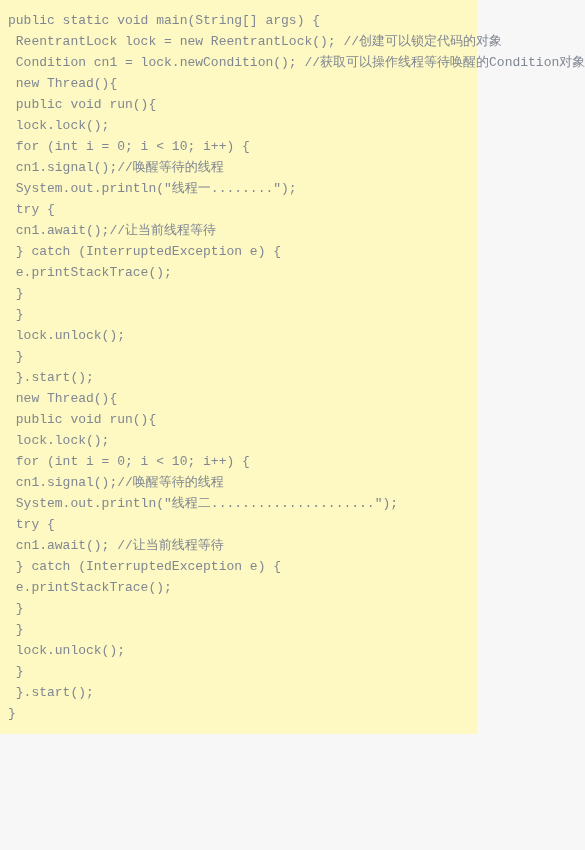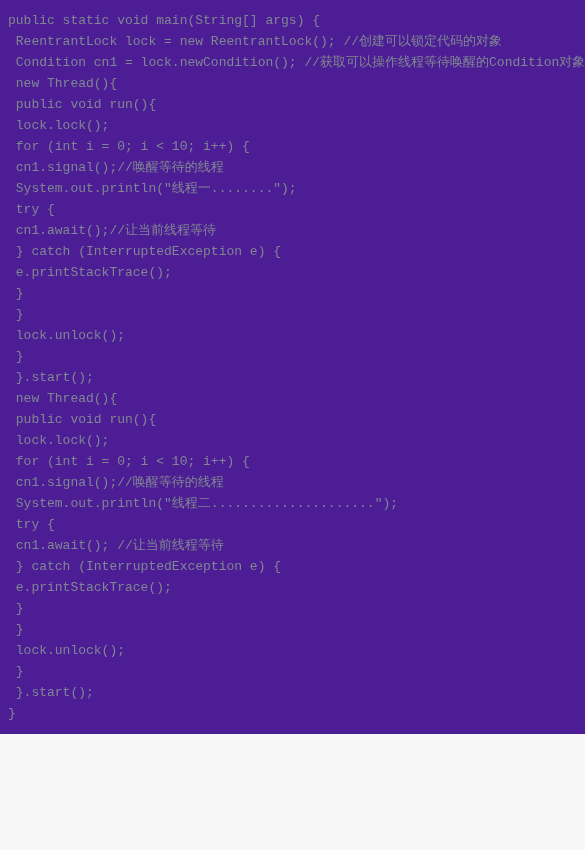--- a/index.html
+++ b/index.html
@@ -11,22 +11,22 @@
     overflow: hidden;
   }
   pre.code {
     margin: 0;
     padding: 10px 8px;
     font-family: Consolas, Menlo, "Courier New", monospace;
     font-size: 13px;
     line-height: 21px;
     color: #808792;
     white-space: pre;
-    background: #4c1d95;
+    background: #fef9c3;
     box-sizing: border-box;
-    width: 585px;
+    width: 477px;
   }
   .line { display: block; }
 </style>
 </head>
 <body>
 
 <pre class="code"><span class="line">public static void main(String[] args) {</span><span class="line"> ReentrantLock lock = new ReentrantLock(); //创建可以锁定代码的对象</span><span class="line"> Condition cn1 = lock.newCondition(); //获取可以操作线程等待唤醒的Condition对象</span><span class="line"></span><span class="line"> new Thread(){</span><span class="line"> public void run(){</span><span class="line"> lock.lock();</span><span class="line"> for (int i = 0; i &lt; 10; i++) {</span><span class="line"></span><span class="line"> cn1.signal();//唤醒等待的线程</span><span class="line"> System.out.println("线程一........");</span><span class="line"> try {</span><span class="line"> cn1.await();//让当前线程等待</span><span class="line"> } catch (InterruptedException e) {</span><span class="line"> e.printStackTrace();</span><span class="line"> }</span><span class="line"> }</span><span class="line"> lock.unlock();</span><span class="line"> }</span><span class="line"> }.start();</span><span class="line"></span><span class="line"> new Thread(){</span><span class="line"> public void run(){</span><span class="line"></span><span class="line"> lock.lock();</span><span class="line"> for (int i = 0; i &lt; 10; i++) {</span><span class="line"> cn1.signal();//唤醒等待的线程</span><span class="line"> System.out.println("线程二.....................");</span><span class="line"> try {</span><span class="line"> cn1.await(); //让当前线程等待</span><span class="line"> } catch (InterruptedException e) {</span><span class="line"> e.printStackTrace();</span><span class="line"> }</span><span class="line"> }</span><span class="line"> lock.unlock();</span><span class="line"></span><span class="line"> }</span><span class="line"> }.start();</span><span class="line">}</span></pre>
 
 </body></html>

